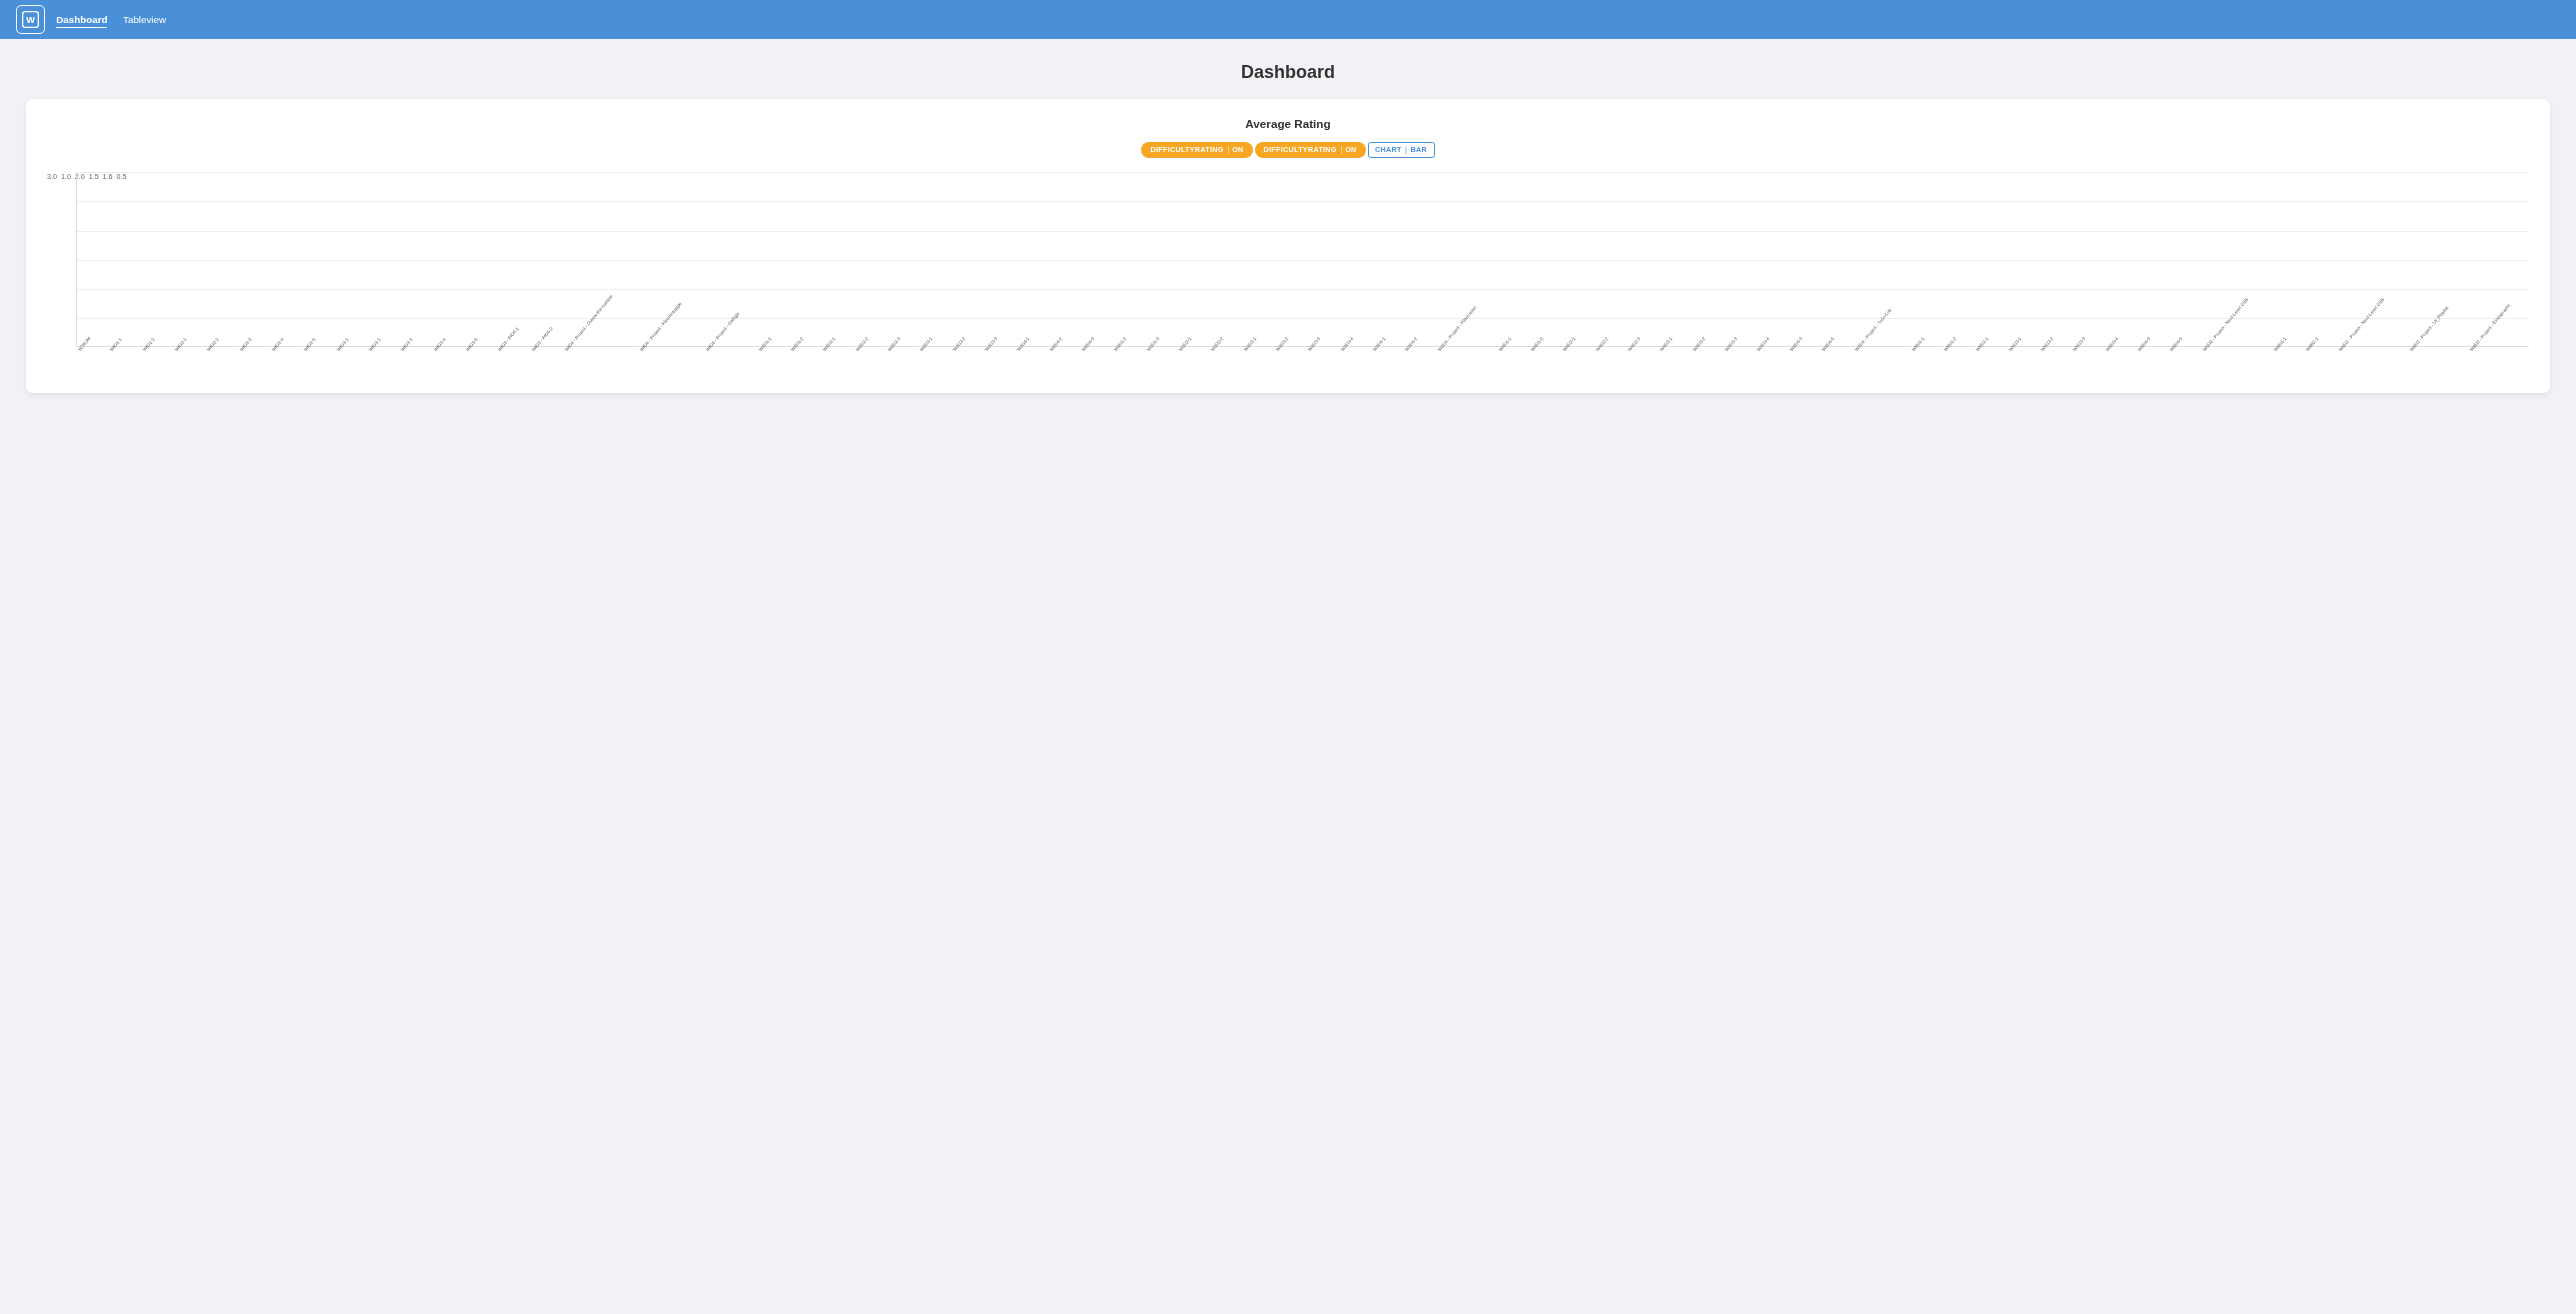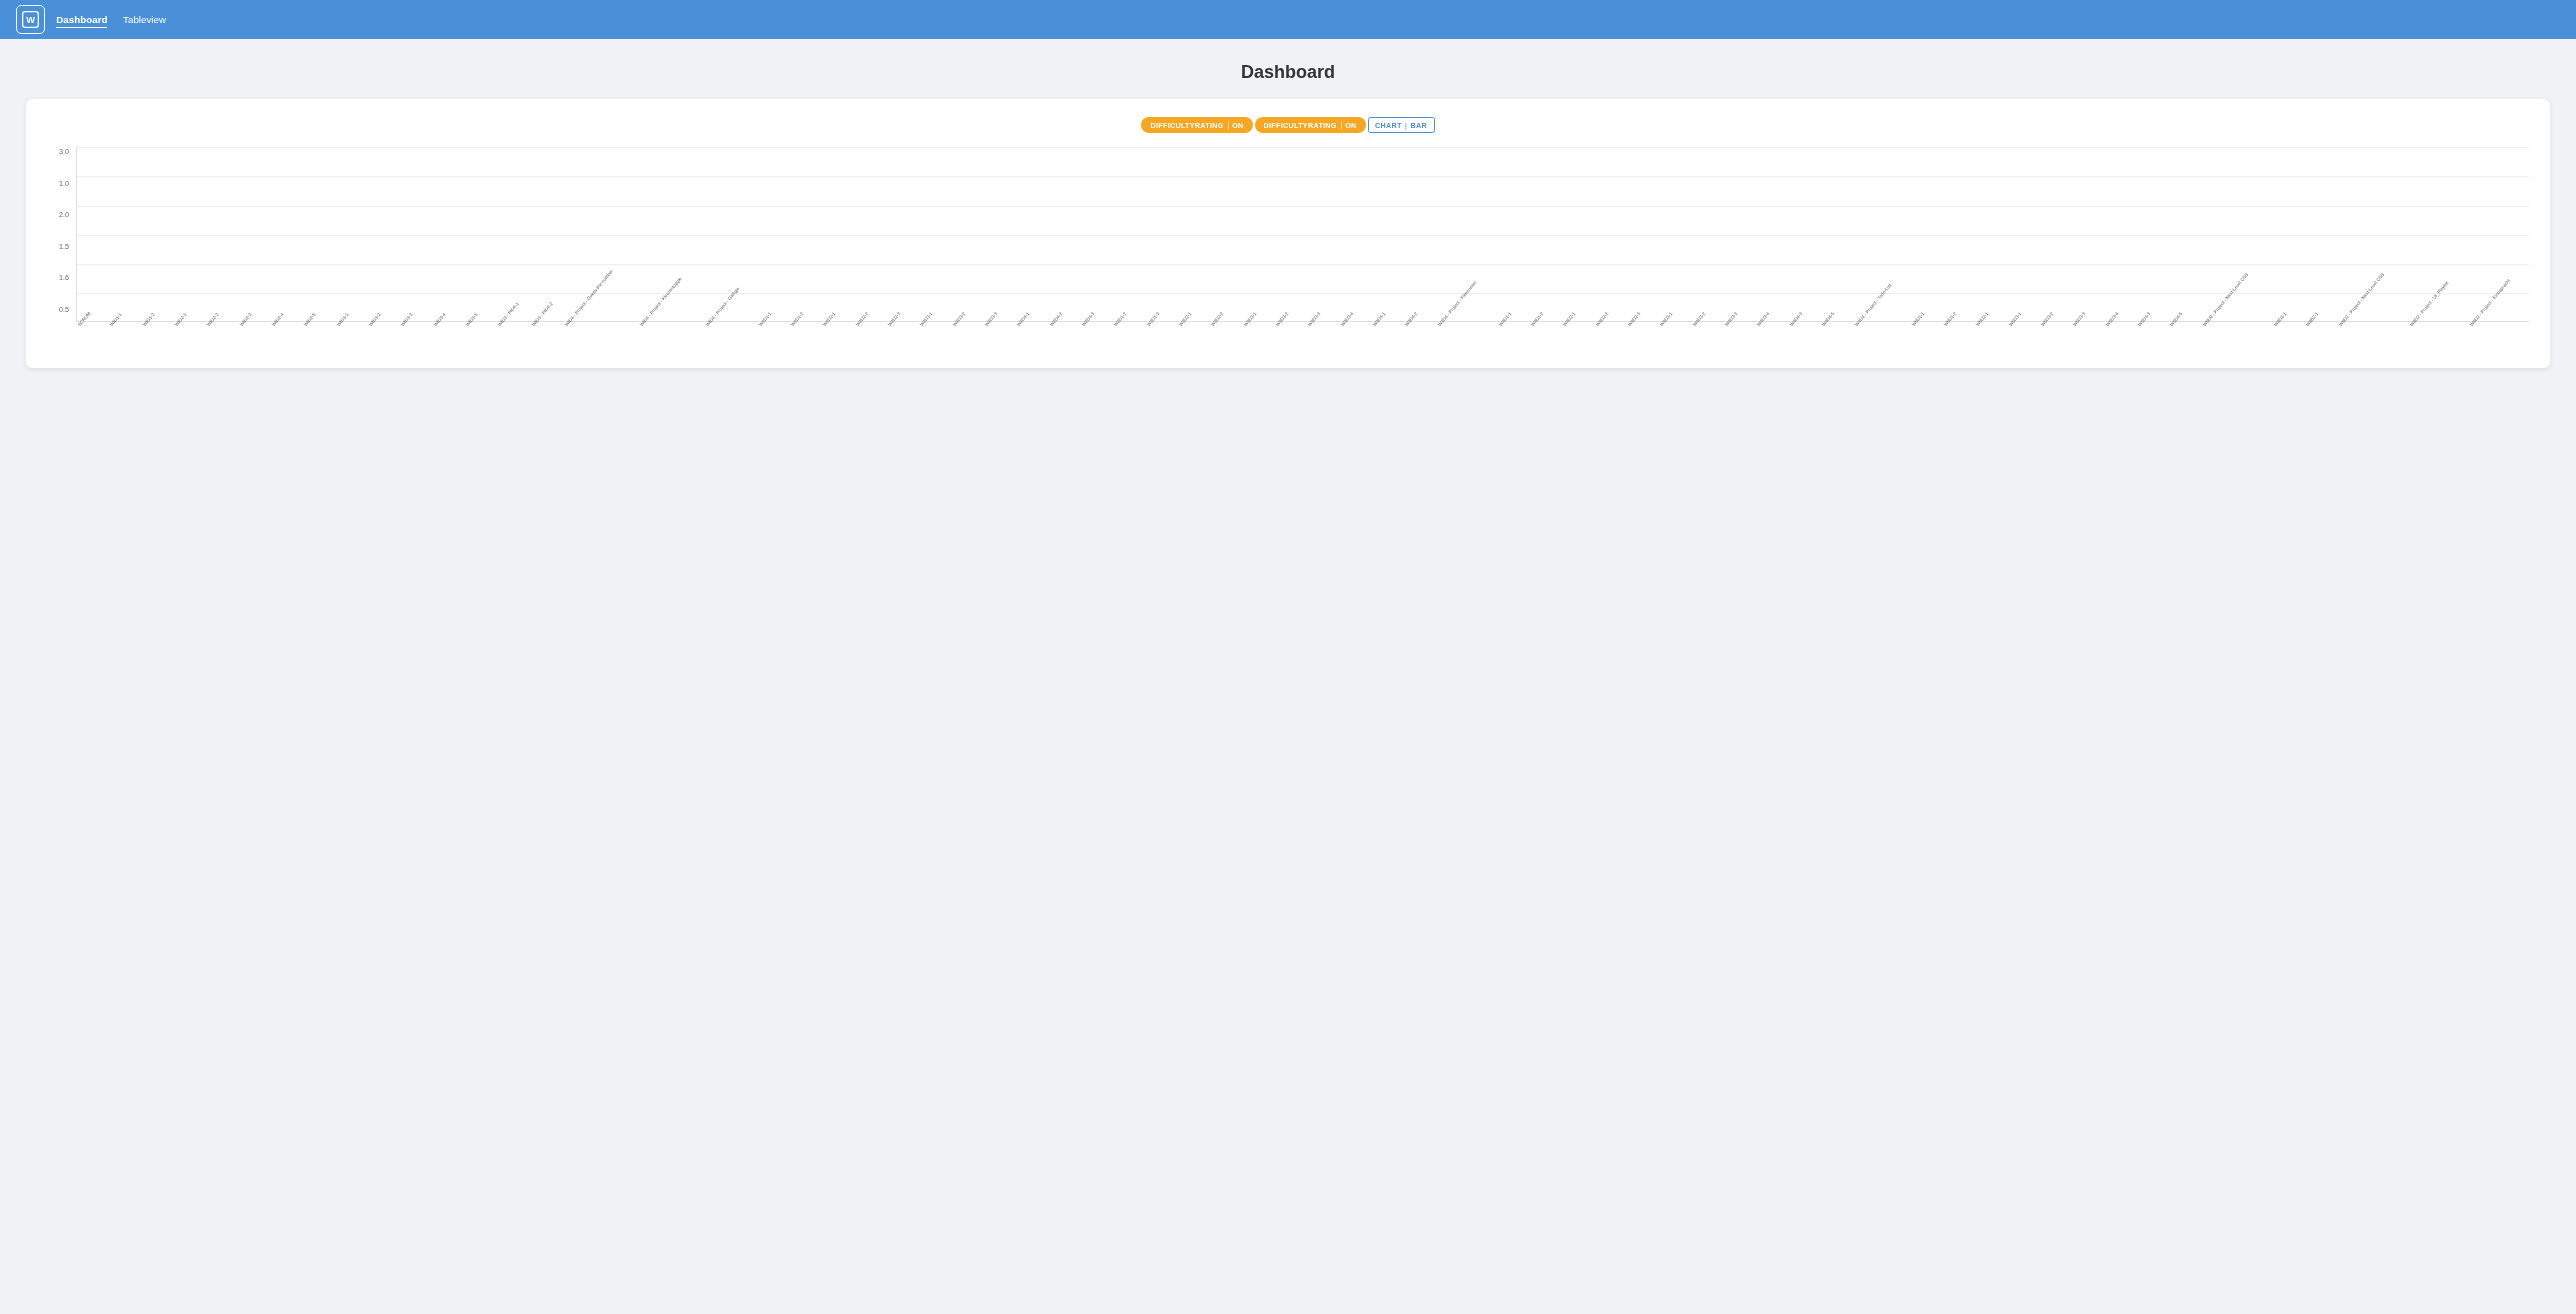--- a/index.html
+++ b/index.html
@@ -81,21 +81,21 @@
 
     .chart-inner {
       position: relative;
       height: 208px;
     }
 
     .y-axis {
       position: absolute;
       left: 0; top: 0; bottom: 19.5px;
       width: 26px;
-      display: flex; flex-direction: column; justify-content: space-between;
+      display: flex; flex-direction: row; justify-content: space-between;
       padding-bottom: 0;
     }
     .y-tick {
       font-size: 7.2px; color: #666;
       text-align: right;
       padding-right: 3.9px;
     }
 
     .bars-area {
       position: absolute;
@@ -165,20 +165,21 @@
   </div>
   <div class="nav-links">
     <a class="nav-link active">Dashboard</a>
     <a class="nav-link">Tableview</a>
   </div>
 </nav>
 
 <h1 class="page-title">Dashboard</h1>
 
 <div class="chart-card">
+  <div class="chart-title">Average Rating</div>
 
   <div class="filter-row">
     <div class="filter-badge orange">
       <span>DIFFICULTYRATING</span>
       <span class="badge-sep"></span>
       <span>ON</span>
     </div>
     <div class="filter-badge orange">
       <span>DIFFICULTYRATING</span>
       <span class="badge-sep"></span>

